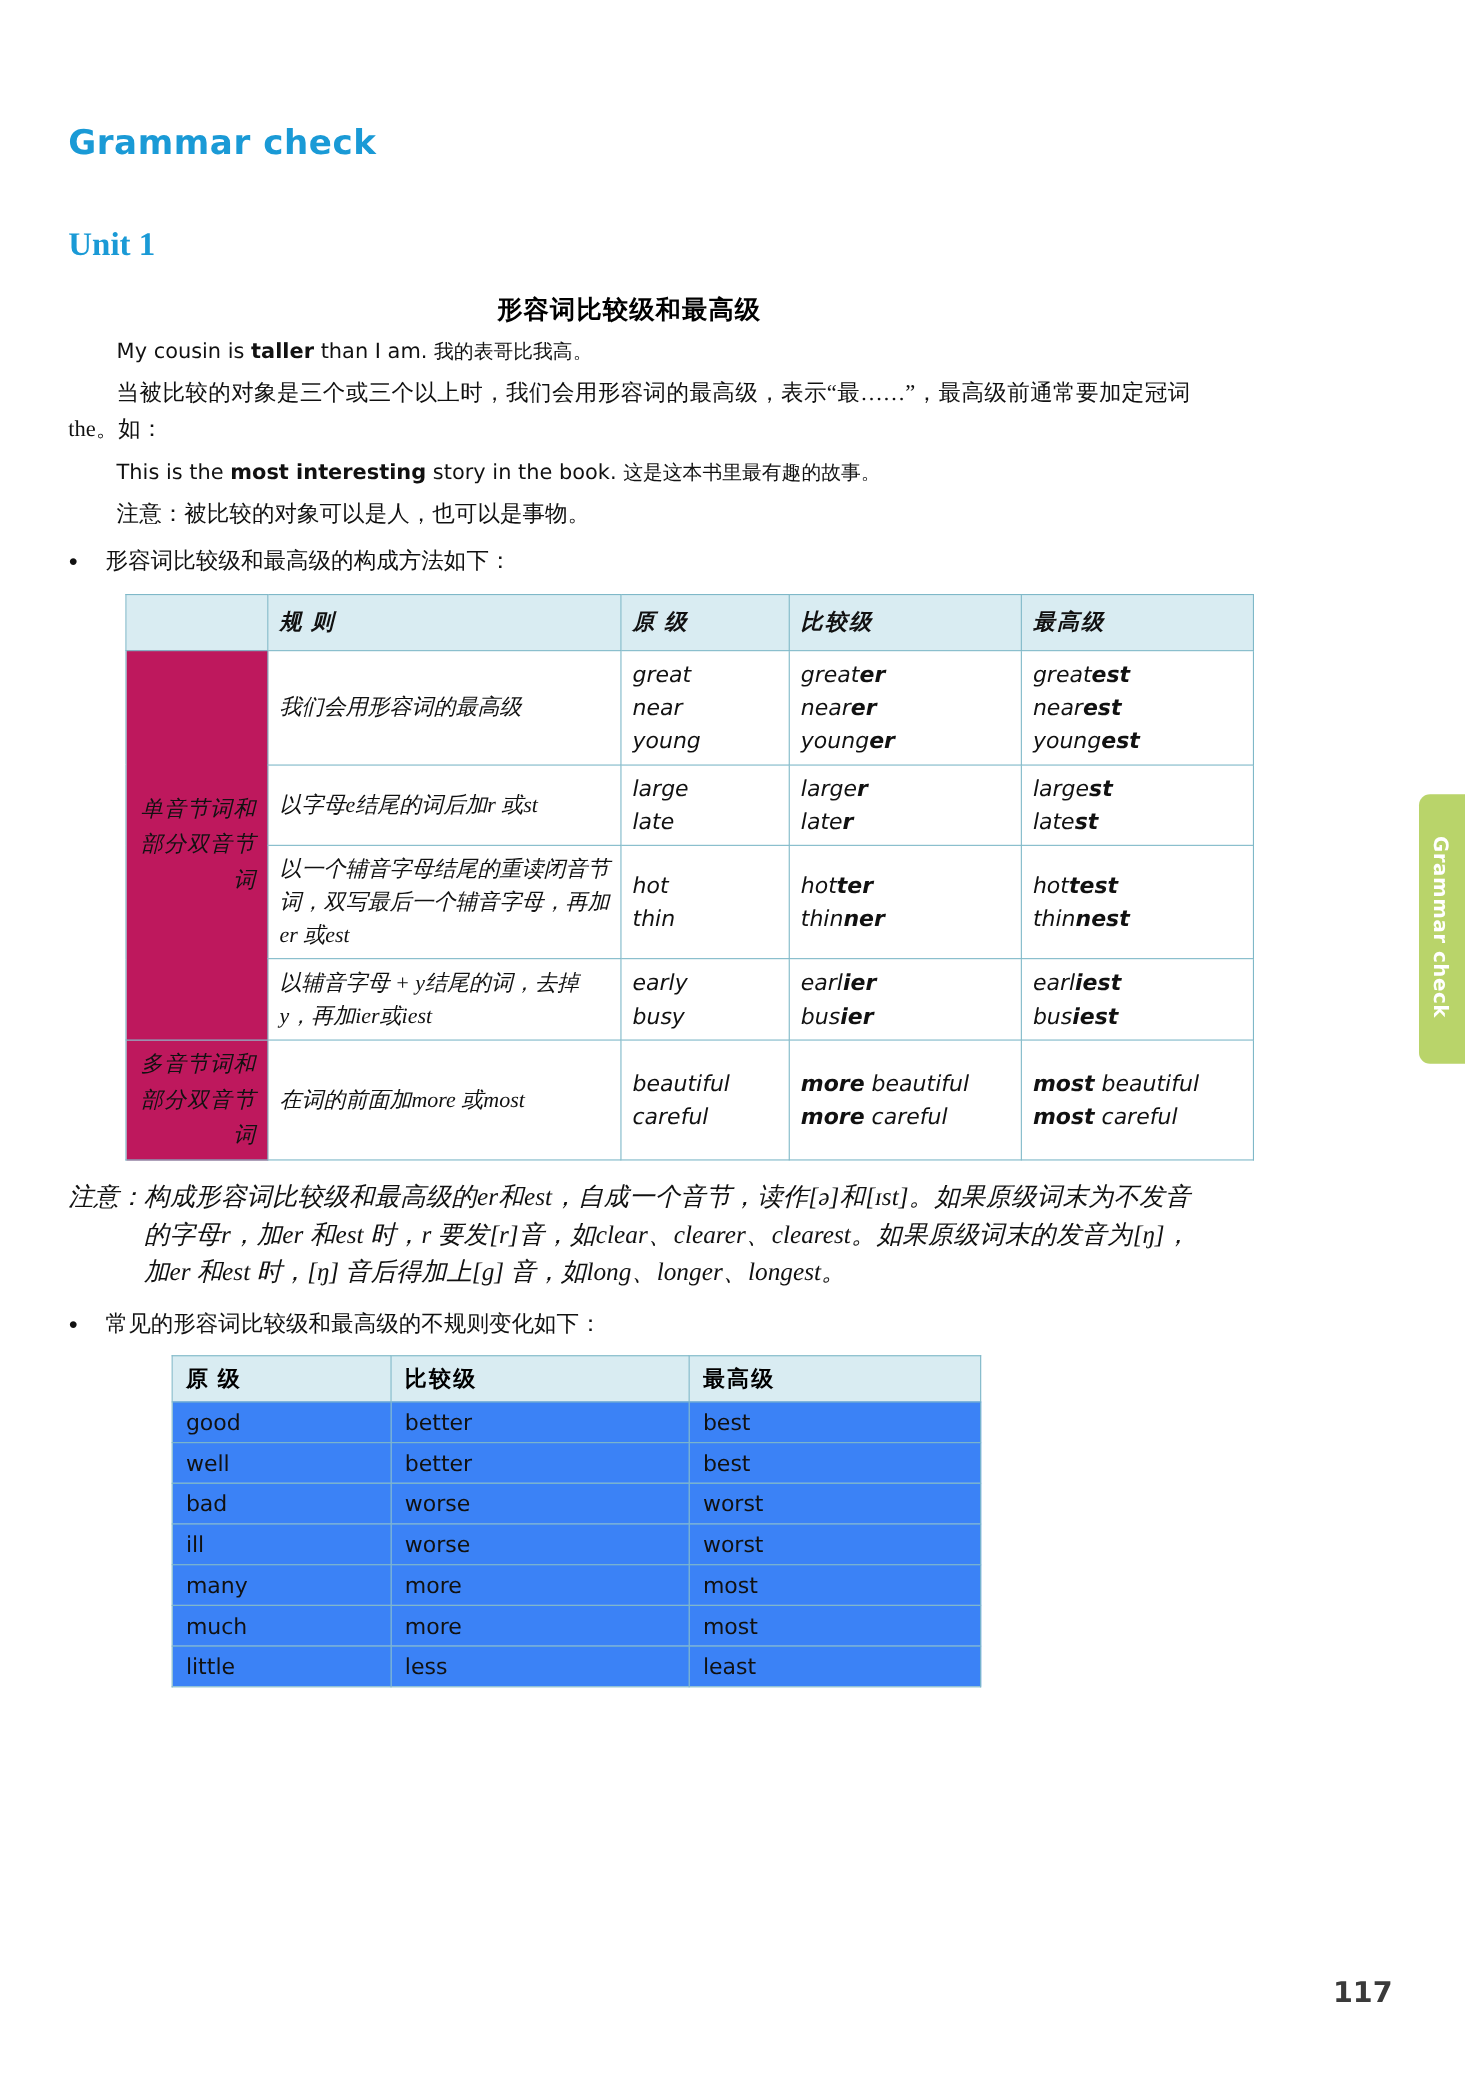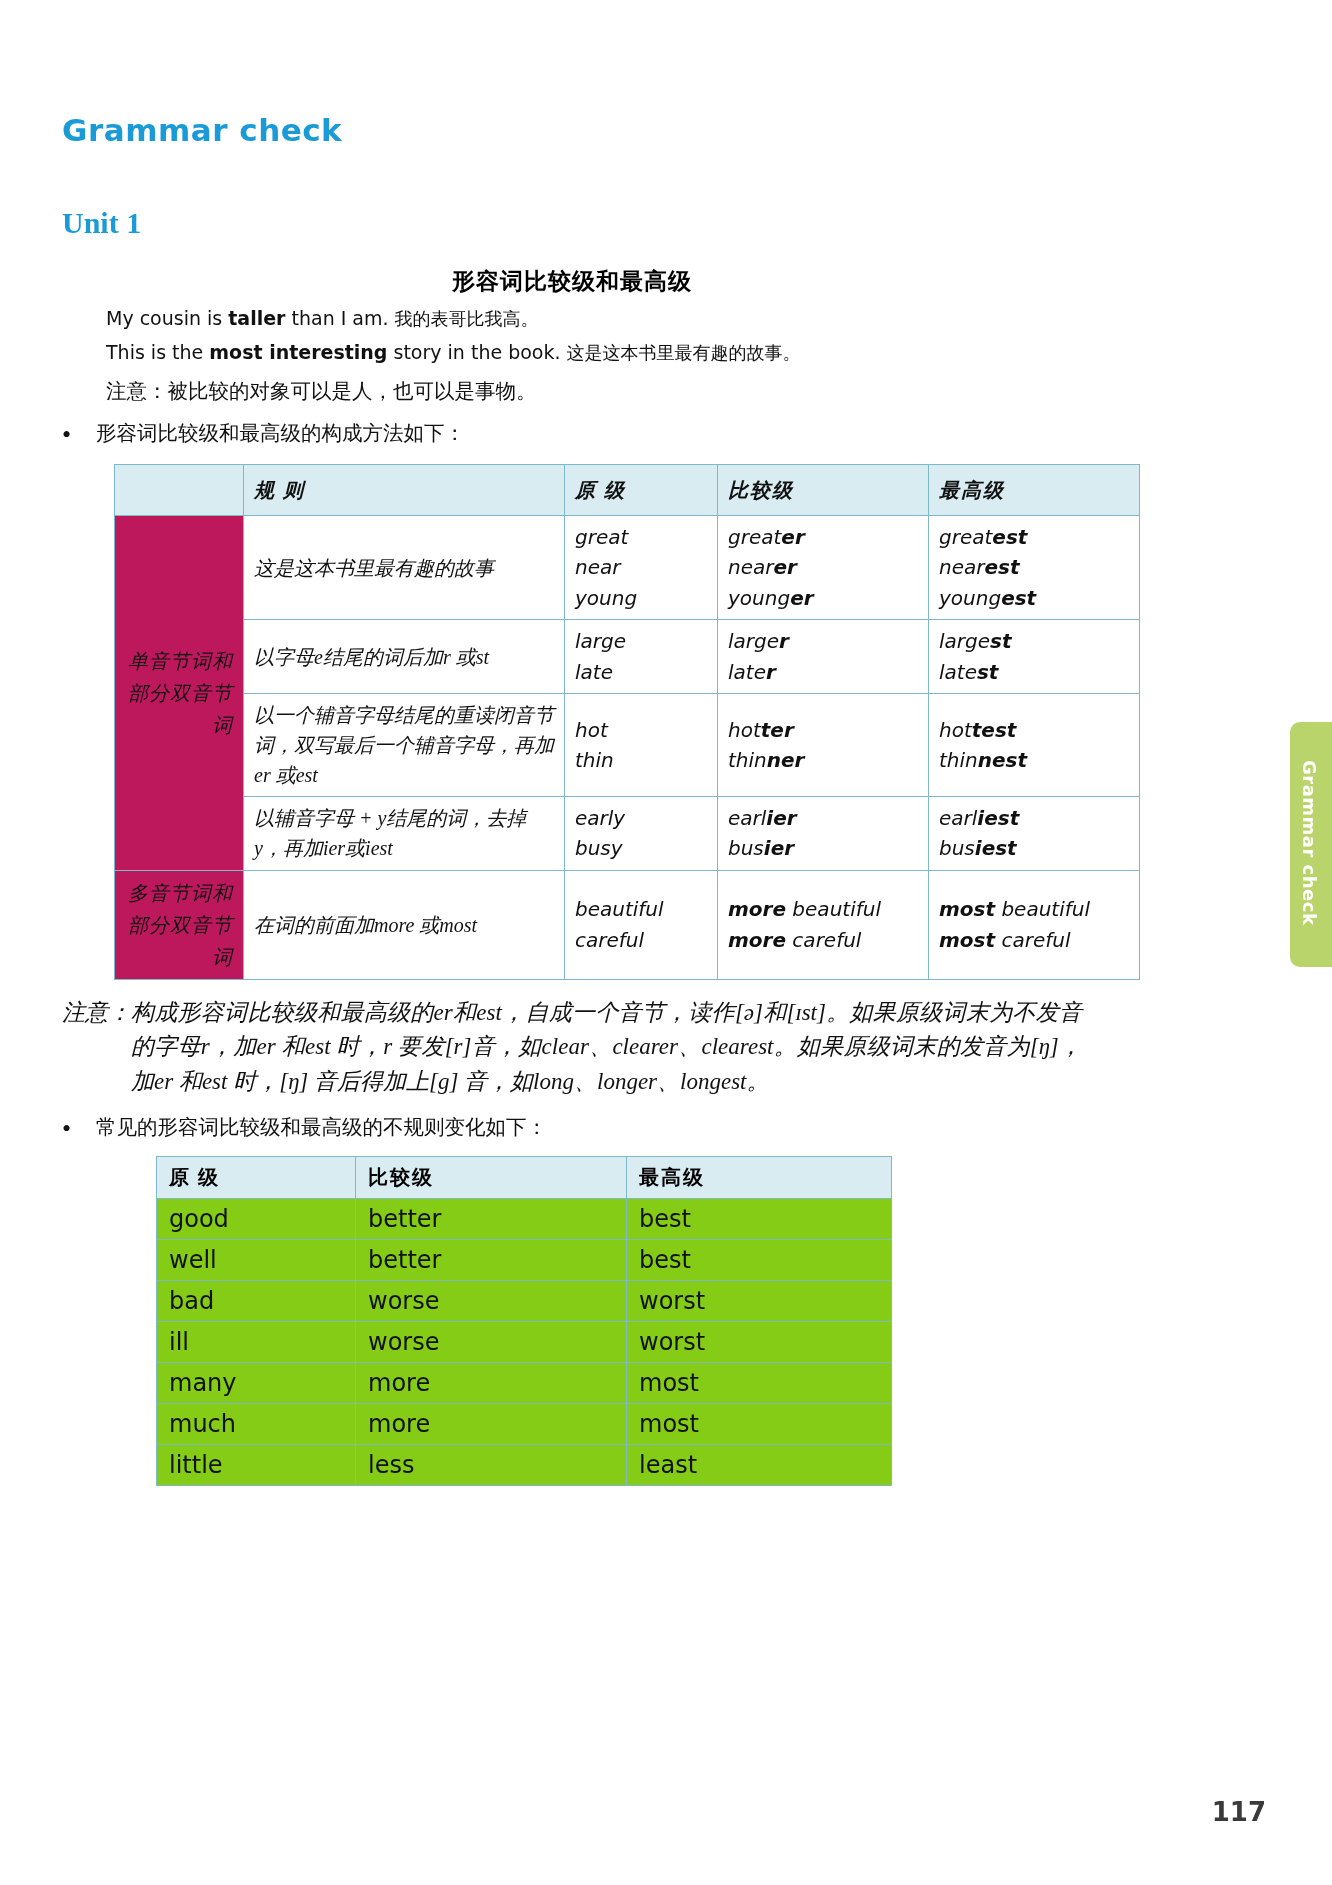--- a/index.html
+++ b/index.html
@@ -173,23 +173,23 @@
     background: #d9ecf2;
     border: 1px solid #7fb8c8;
     font-weight: bold;
     text-align: left;
     font-size: 20px;
     padding: 7px 12px;
     letter-spacing: 2px;
   }
   table.irregular td {
     border: 1px solid #7fb8c8;
-    background: #84cc16;
-    font-family: "DejaVu Sans", sans-serif;
-    font-size: 24px;
+    background: #3b82f6;
+    font-family: "DejaVu Sans", sans-serif;
+    font-size: 20px;
     padding: 6px 12px;
     color: #111;
   }
   .ic1 { width: 174px; }
   .ic2 { width: 246px; }
   .ic3 { width: 240px; }
 
   
   .side-tab {
     position: absolute;
@@ -239,20 +239,21 @@
 
     <div class="h-unit">Unit 1</div>
 
     <div class="h-center">形容词比较级和最高级</div>
 
 
     <div class="ex">
       <span>My cousin is </span><b>taller</b><span> than I am. </span><span class="cn">我的表哥比我高。</span>
     </div>
 
+    <div class="para indent">当被比较的对象是三个或三个以上时，我们会用形容词的最高级，表示“最……”，最高级前通常要加定冠词the。如：</div>
 
     <div class="ex">
       <span>This is the </span><b>most interesting</b><span> story in the book. </span><span class="cn">这是这本书里最有趣的故事。</span>
     </div>
 
     <div class="note-line">注意：被比较的对象可以是人，也可以是事物。</div>
 
     <div class="bullet-row">
       <div class="bullet-dot">•</div>
       <div class="bullet-text">形容词比较级和最高级的构成方法如下：</div>
@@ -264,21 +265,21 @@
           <th class="col1"></th>
           <th class="col2">规  则</th>
           <th class="col3">原  级</th>
           <th class="col4">比较级</th>
           <th class="col5">最高级</th>
         </tr>
       </thead>
       <tbody>
           <tr>
             <td class="cat col1" rowspan="4">单音节词和部分双音节词</td>
-            <td class="rule col2">这是这本书里最有趣的故事</td>
+            <td class="rule col2">我们会用形容词的最高级</td>
             <td class="word col3">great<br>near<br>young</td>
             <td class="word col4">great<b>er</b><br>near<b>er</b><br>young<b>er</b></td>
             <td class="word col5">great<b>est</b><br>near<b>est</b><br>young<b>est</b></td>
           </tr>
           <tr>
             <td class="rule col2">以字母e结尾的词后加r 或st</td>
             <td class="word col3">large<br>late</td>
             <td class="word col4">large<b>r</b><br>late<b>r</b></td>
             <td class="word col5">large<b>st</b><br>late<b>st</b></td>
           </tr>

